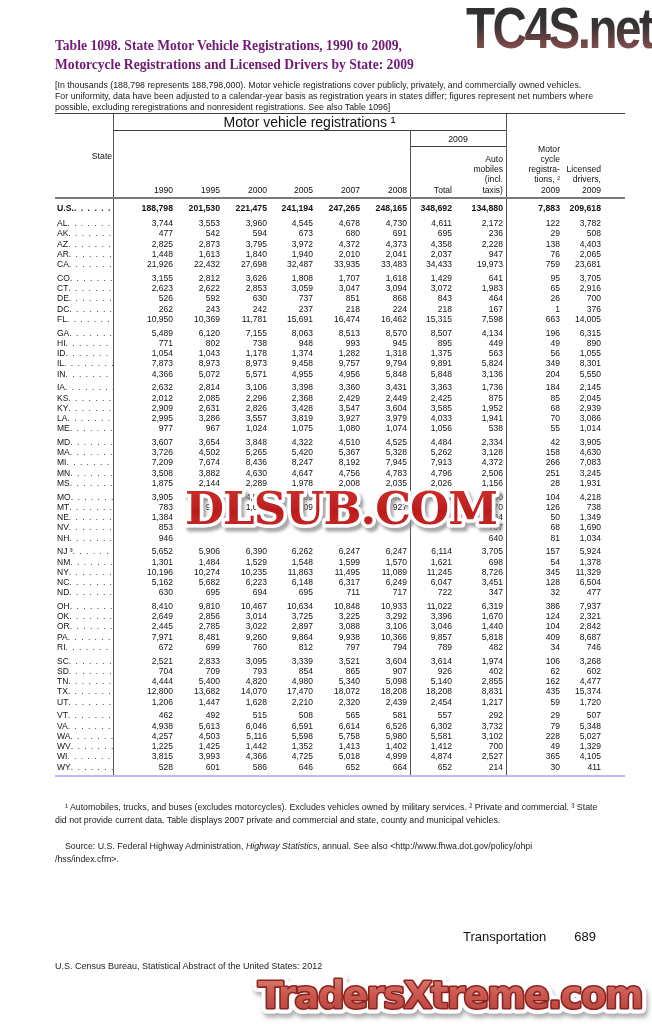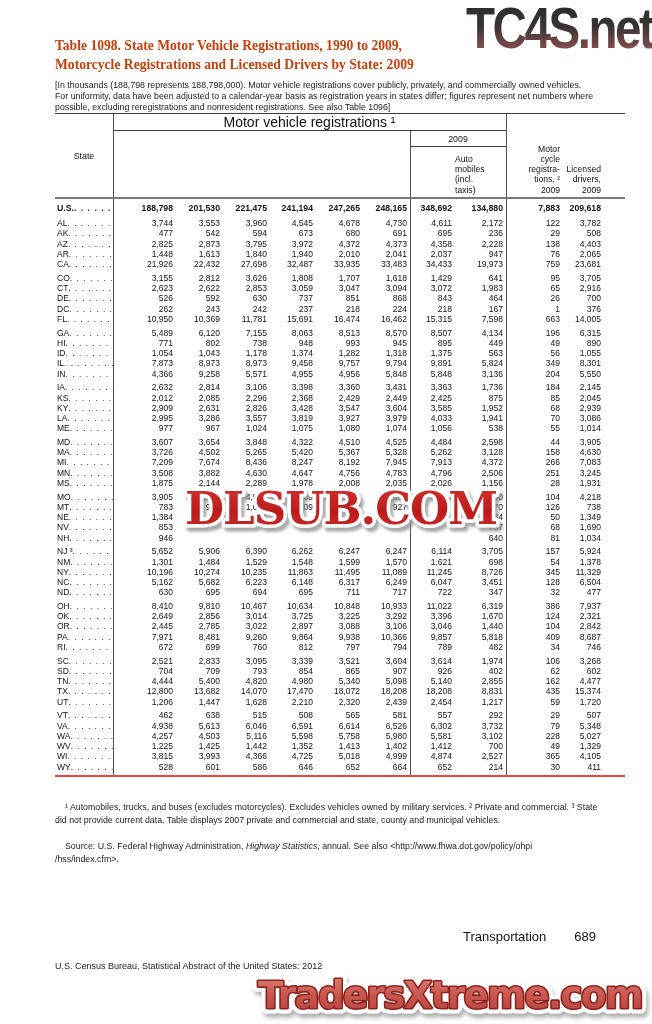--- a/index.html
+++ b/index.html
@@ -1,42 +1,42 @@
 <!DOCTYPE html>
 <html><head>
 <meta charset="utf-8">
 <style>
   html,body{margin:0;padding:0;background:#e8e8e8;}
   .page{position:relative;width:652px;height:1024px;background:#ffffff;overflow:hidden;
         font-family:"Liberation Sans",sans-serif;color:#111;}
   
   .title{position:absolute;left:55px;top:37px;width:575px;
-         font-family:"Liberation Serif",serif;font-weight:bold;font-size:13.6px;line-height:18.5px;color:#c2410c;}
+         font-family:"Liberation Serif",serif;font-weight:bold;font-size:13.6px;line-height:18.5px;color:#701a75;}
   .note{position:absolute;left:55px;top:80px;width:540px;font-size:8.8px;line-height:10.8px;color:#1a1a1a;}
   
   .tbl{position:absolute;left:55px;top:113px;width:570px;font-size:8.5px;color:#111;}
   .thead{position:relative;height:83px;border-top:1px solid #3c3c3c;border-bottom:2px solid #7a7a7a;}
-  .h-state{position:absolute;left:0;top:0;width:58px;height:83px;display:flex;align-items:center;justify-content:center;font-size:8.8px;}
+  .h-state{position:absolute;left:18px;top:0;width:58px;height:83px;display:flex;align-items:center;justify-content:center;font-size:8.8px;}
   .h-mvr{position:absolute;left:58px;top:0;width:393px;height:16px;display:flex;align-items:center;justify-content:center;
          border-bottom:1px solid #3c3c3c;font-size:14px;}
   .h-2009{position:absolute;left:355px;top:17px;width:96px;height:15px;display:flex;align-items:center;justify-content:center;
           border-bottom:1px solid #3c3c3c;font-size:8.8px;}
   .h-years{position:absolute;left:58px;bottom:2px;display:grid;grid-template-columns:63px 47px 47px 46px 47px 47px 45px;}
   .h-years span{text-align:right;padding-right:3px;font-size:8.6px;}
-  .h-auto{position:absolute;left:400px;bottom:2px;width:48px;padding-right:3px;
+  .h-auto{position:absolute;left:400px;bottom:2px;width:48px;text-align:right;padding-right:3px;
           white-space:pre-line;font-size:8.6px;line-height:10.3px;}
   .h-mc{position:absolute;left:451px;bottom:2px;width:54px;text-align:right;padding-right:3px;
         white-space:pre-line;font-size:8.6px;line-height:10.3px;}
   .h-ld{position:absolute;left:508px;bottom:2px;width:38px;padding-right:24px;text-align:right;
         white-space:pre-line;font-size:8.6px;line-height:10.3px;}
   .vl{position:absolute;width:1px;background:#555;}
   .vl1{left:58px;top:0;bottom:0;}
   .vl2{left:355px;top:17px;bottom:0;}
   .vl3{left:451px;top:0;bottom:0;}
-  .tbody{position:relative;padding-top:3px;padding-bottom:3px;border-bottom:2px solid #ef4444;}
+  .tbody{position:relative;padding-top:3px;padding-bottom:3px;border-bottom:2px solid #c4b5fd;}
   .tbody .vl2{top:0;}
   .trow{display:grid;grid-template-columns:58px 63px 47px 47px 46px 47px 47px 45px 51px 57px 62px;
         height:10.3px;line-height:10.3px;}
   .trow.us{height:13px;line-height:13px;font-weight:bold;font-size:8.7px;}
   .group{margin-top:3.2px;}
   .c{overflow:hidden;}
   .cs{display:flex;padding-left:2px;}
   .leader{flex:1;overflow:hidden;white-space:nowrap;color:#2a2a2a;letter-spacing:1px;}
   .n{text-align:right;padding-right:3px;font-variant-numeric:tabular-nums;}
   .n.v9{padding-right:24px;}
@@ -67,20 +67,29 @@
     <div>Motorcycle Registrations and Licensed Drivers by State: 2009</div>
   </div>
 
   <div class="note">[In thousands (188,798 represents 188,798,000). Motor vehicle registrations cover publicly, privately, and commercially owned vehicles. For uniformity, data have been adjusted to a calendar-year basis as registration years in states differ; figures represent net numbers where possible, excluding reregistrations and  nonresident registrations. See also Table 1096]</div>
 
   <div class="tbl">
     <div class="thead">
       <div class="h-state">State</div>
       <div class="h-mvr">Motor vehicle registrations ¹</div>
       <div class="h-2009">2009</div>
+      <div class="h-years">
+        <span>1990</span>
+        <span>1995</span>
+        <span>2000</span>
+        <span>2005</span>
+        <span>2007</span>
+        <span>2008</span>
+        <span>Total</span>
+      </div>
       <div class="h-auto">Auto
 mobiles
 (incl.
 taxis)</div>
       <div class="h-mc">Motor
 cycle
 registra-
 tions, ²
 2009</div>
       <div class="h-ld">Licensed
@@ -338,21 +347,21 @@
             <div class="c n v7">5,824</div>
             <div class="c n v8">349</div>
             <div class="c n v9">8,301</div>
           </div>
           <div class="trow">
             <div class="c cs">
               <span>IN</span>
               <span class="leader"> . . . . . . . . . . . . . .</span>
             </div>
             <div class="c n v0">4,366</div>
-            <div class="c n v1">9,258</div>
+            <div class="c n v1">5,072</div>
             <div class="c n v2">5,571</div>
             <div class="c n v3">4,955</div>
             <div class="c n v4">4,956</div>
             <div class="c n v5">5,848</div>
             <div class="c n v6">5,848</div>
             <div class="c n v7">3,136</div>
             <div class="c n v8">204</div>
             <div class="c n v9">5,550</div>
           </div>
         </div>
@@ -444,22 +453,22 @@
               <span>MD</span>
               <span class="leader"> . . . . . . . . . . . . . .</span>
             </div>
             <div class="c n v0">3,607</div>
             <div class="c n v1">3,654</div>
             <div class="c n v2">3,848</div>
             <div class="c n v3">4,322</div>
             <div class="c n v4">4,510</div>
             <div class="c n v5">4,525</div>
             <div class="c n v6">4,484</div>
-            <div class="c n v7">2,598</div>
-            <div class="c n v8">44</div>
+            <div class="c n v7">2,334</div>
+            <div class="c n v8">42</div>
             <div class="c n v9">3,905</div>
           </div>
           <div class="trow">
             <div class="c cs">
               <span>MA</span>
               <span class="leader"> . . . . . . . . . . . . . .</span>
             </div>
             <div class="c n v0">3,726</div>
             <div class="c n v1">4,502</div>
             <div class="c n v2">5,265</div>
@@ -848,21 +857,21 @@
             <div class="c n v9">1,720</div>
           </div>
         </div>
         <div class="group">
           <div class="trow">
             <div class="c cs">
               <span>VT</span>
               <span class="leader"> . . . . . . . . . . . . . .</span>
             </div>
             <div class="c n v0">462</div>
-            <div class="c n v1">638</div>
+            <div class="c n v1">492</div>
             <div class="c n v2">515</div>
             <div class="c n v3">508</div>
             <div class="c n v4">565</div>
             <div class="c n v5">581</div>
             <div class="c n v6">557</div>
             <div class="c n v7">292</div>
             <div class="c n v8">29</div>
             <div class="c n v9">507</div>
           </div>
           <div class="trow">

